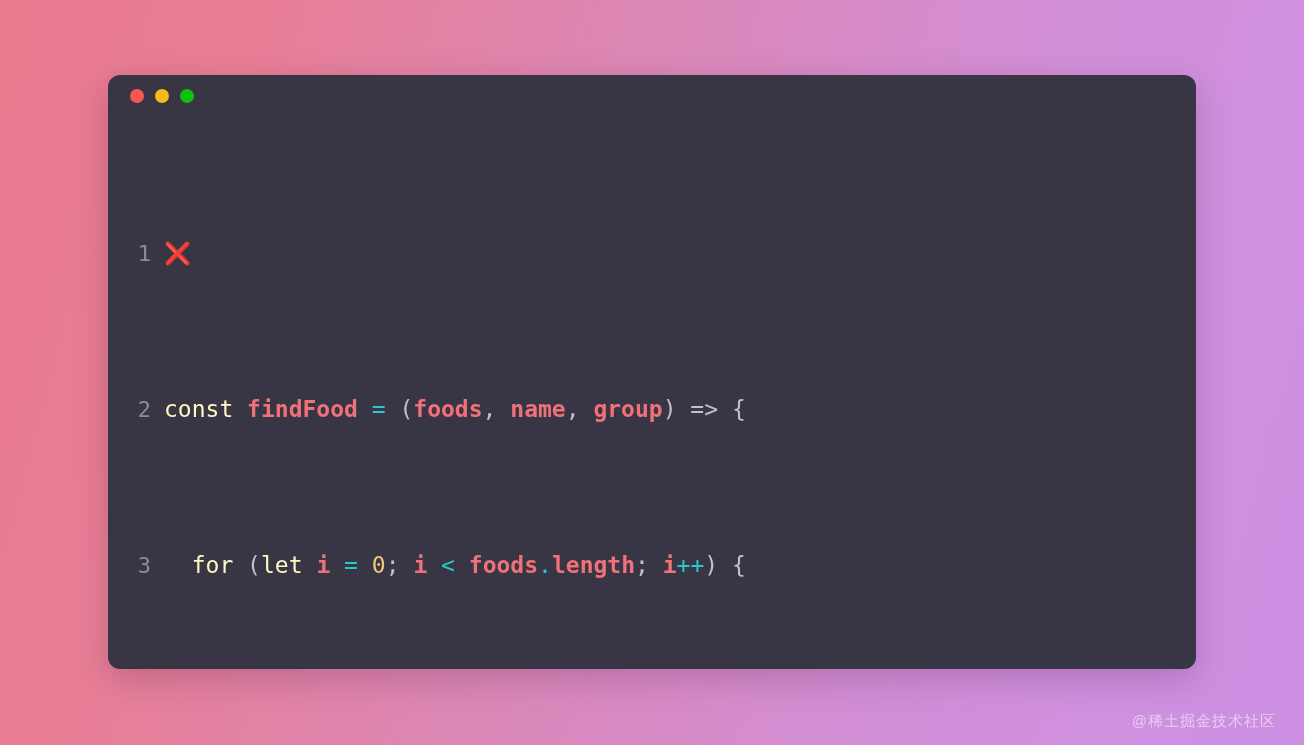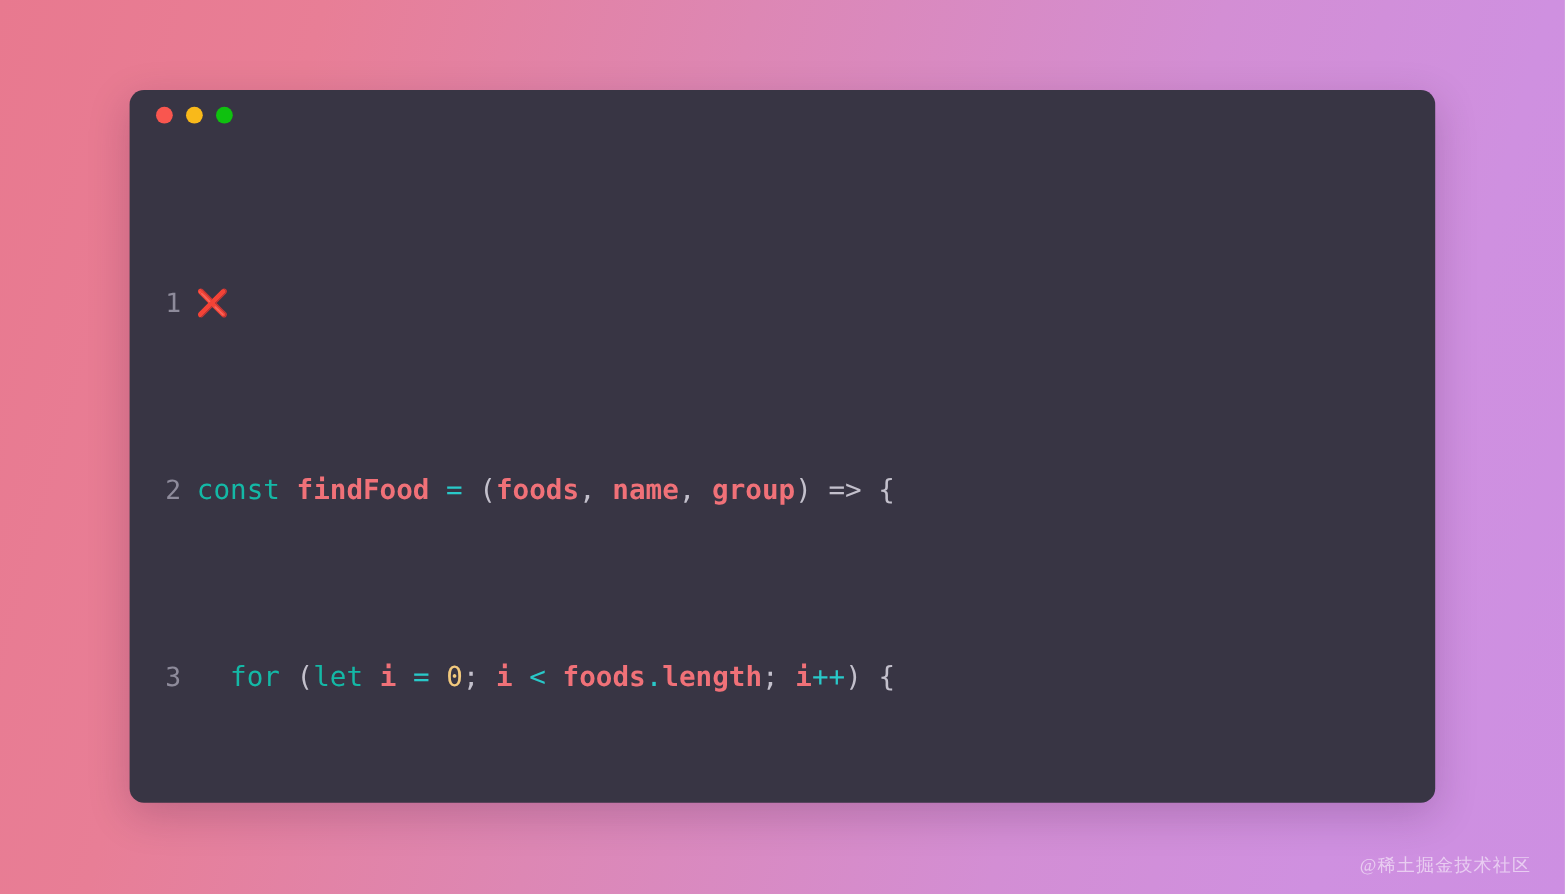--- a/index.html
+++ b/index.html
@@ -65,36 +65,36 @@
     min-width: 56px;
     text-align: right;
     color: #8e8b9b;
     padding-right: 13px;
     font-size: 22px;
     user-select: none;
   }
   .src { flex: 1 1 auto; }
 
   
-  .t-kw    { color: #14b8a6; }          
+  .t-kw    { color: #fef9c3; }          
   .t-id    { color: #f07178; font-weight: bold; }          
   .t-op    { color: #29c9c9; }          
   .t-num   { color: #f2c97d; }          
   .t-punc  { color: #c3c0cc; }          
   .emoji   { font-family: "DejaVu Sans", sans-serif; font-size: 22px; }
 
   
   .watermark {
     position: absolute;
     right: 28px;
     bottom: 14px;
     color: rgba(255, 255, 255, 0.55);
     font-size: 15px;
     letter-spacing: 1px;
-    font-family: Liberation Serif, serif;
+    font-family: Liberation Sans, sans-serif;
   }
 </style>
 </head>
 <body>
 
 <div class="window">
 
   <div class="titlebar">
     <span class="dot close"></span>
     <span class="dot minimize"></span>

